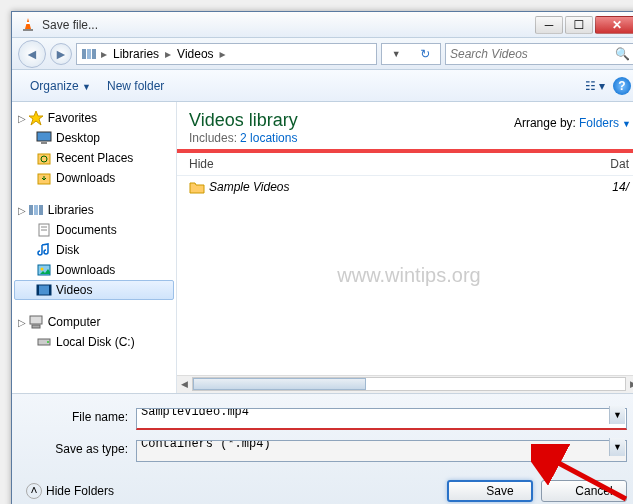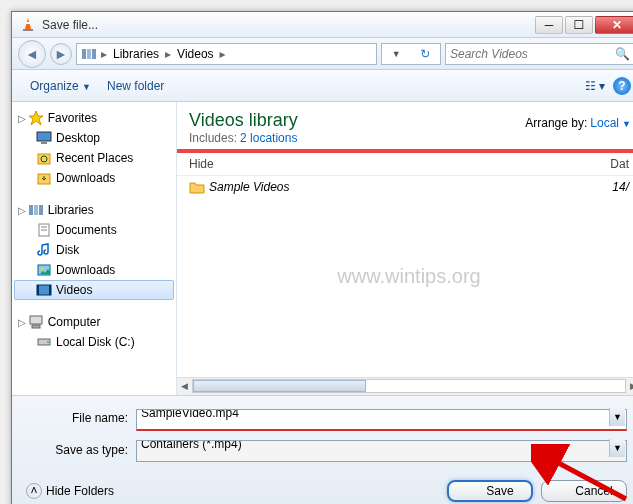--- a/index.html
+++ b/index.html
@@ -44,27 +44,27 @@
 .filelist { flex:1; overflow:auto; position:relative; }
 .file-row { display:flex; align-items:center; padding:3px 12px; cursor:pointer;font-style:italic; }
 .watermark { position:absolute; left:50%; top:50%; transform:translate(-50%,-50%); color:#ccc; font-size:20px; pointer-events:none; }
 .hscroll { height:18px; background:#f0f0f0; border-top:1px solid #ddd; display:flex; align-items:center; padding:0 4px; }
 .hscroll .track { flex:1; height:14px; background:#fff; border:1px solid #ccc; position:relative; margin:0 4px; }
 .hscroll .thumb { position:absolute; left:0; top:0; height:12px; width:40%; background:linear-gradient(#e8eef4,#c8d8e8); border:1px solid #a0b8d0; }
 .bottom { background: linear-gradient(#f2f6fb,#e4ecf4); padding:10px 14px; border-top:1px solid #c8d4e0; }
 .field-row { display:flex; align-items:center; margin-bottom:6px; }
 .field-row label { width:110px; text-align:right; padding-right:8px; }
 .field-row .combo { flex:1; position:relative; }
-.field-row input, .field-row select { width:100%; height:22px; padding:2px 20px 16px 4px; border:1px solid #8ea4bc; background:#fff; outline:none; }
+.field-row input, .field-row select { width:100%; height:22px; padding:2px 20px 16px 4px; border:1px solid #8ea4bc; background:#fff; outline:none;font-family:Liberation Mono, monospace; }
 .field-row .dd { position:absolute; right:2px; top:2px; width:16px; height:18px; background:linear-gradient(#f0f4f8,#d0dce8); border-left:1px solid #b0c0d0; text-align:center; line-height:18px; font-size:9px; cursor:pointer; }
 .filename-input { border-bottom:2px solid #d03030 !important; }
 .btn-row { display:flex; align-items:center; margin-top:18px; }
 .hide-folders { display:flex; align-items:center; gap:4px; cursor:pointer; }
 .btn-row .spacer { flex:1; }
-.wbtn { min-width:86px; height:22px; margin-left:8px; background:linear-gradient(#fdfdfd,#e4e8ec); border:1px solid #8a9aac; border-radius:8px; cursor:pointer;padding-left:20px; }
+.wbtn { min-width:86px; height:22px; margin-left:8px; background:linear-gradient(#fdfdfd,#e4e8ec); border:1px solid #8a9aac; border-radius:3px; cursor:pointer;padding-left:20px; }
 .wbtn.primary { border:2px solid #2a72c8; box-shadow:0 0 4px rgba(42,114,200,0.4); }
 .red-arrow { position:absolute; right:10px; bottom:8px; width:100px; height:60px; pointer-events:none; }
 </style>
 </head>
 <body>
 
 <div class="window">
 
   <div class="titlebar">
     <svg class="vlc-icon" viewBox="0 0 16 16">
@@ -202,21 +202,21 @@
             </svg>
             <span>Local Disk (C:)</span>
           </div>
       </div>
     </div>
 
     <div class="content">
       <div class="lib-header">
         <div class="lib-title">Videos library</div>
         <div class="lib-sub"><span>Includes:</span> <a href="#">2 locations</a></div>
-        <div class="arrange"><span>Arrange by:</span> <span class="val">Local</span> <span class="val" style="font-size:9px">▼</span></div>
+        <div class="arrange"><span>Arrange by:</span> <span class="val">Folders</span> <span class="val" style="font-size:9px">▼</span></div>
       </div>
       <div class="cols">
         <div class="c1">Hide</div>
         <div>Dat</div>
       </div>
       <div class="filelist">
         <div class="file-row">
           <svg class="ico" viewBox="0 0 16 16">
               <path d="M1 4h5l1 2h8v8H1z" fill="#fc6" stroke="#c90"></path>
             </svg>

